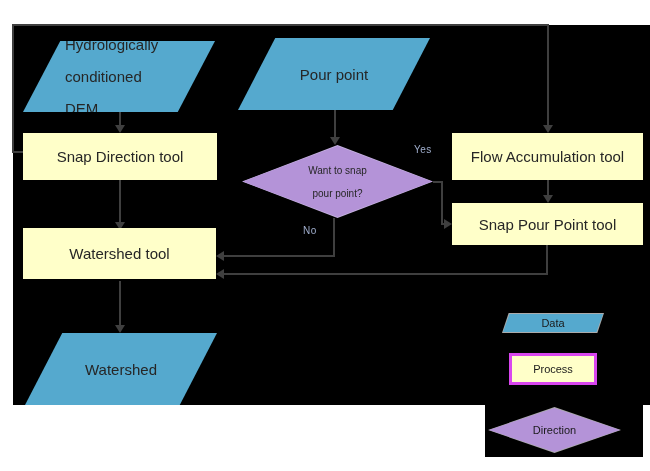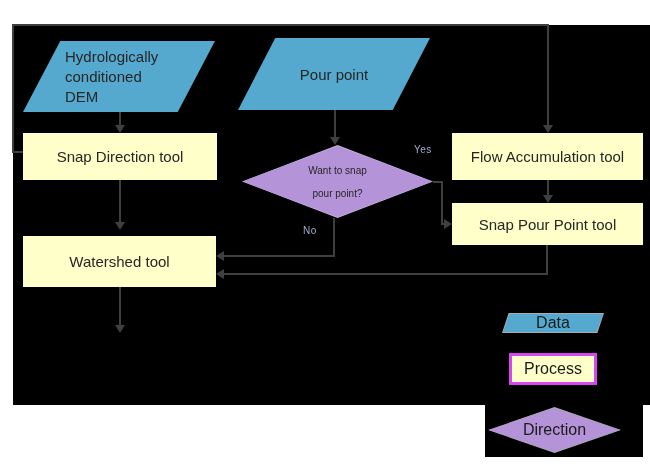--- a/index.html
+++ b/index.html
@@ -24,33 +24,33 @@
 
   
   .node{position:absolute;display:flex;align-items:center;justify-content:center;}
   .node .label{white-space:pre-line;font-size:15px;color:#262626;text-align:center;line-height:23px;}
   .shape-para{clip-path:polygon(19.4% 0,100% 0,80.6% 100%,0 100%);}
   .shape-diamond{clip-path:polygon(50% 0,100% 50%,50% 100%,0 50%);}
   .fill-data{background:var(--data-fill,#55a9ce);}
   .fill-process{background:var(--process-fill,#ffffc9);}
   .fill-decision{background:var(--decision-fill,#b493d8);}
   .node.align-left{justify-content:flex-start;}
-  .node.align-left .label{text-align:left;padding-left:42px;line-height:20px;}
+  .node.align-left .label{text-align:left;padding-left:42px;line-height:32px;}
   .dec-outer{position:absolute;}
   .dec-outer .dec-border{position:absolute;inset:0;background:#c5b2e0;}
   .dec-outer .dec-fill{position:absolute;inset:1px;}
   .dec-outer .label-layer{position:absolute;inset:0;display:flex;align-items:center;justify-content:center;}
   .dec-outer .label-layer .label{white-space:pre-line;font-size:10px;color:#262626;text-align:center;line-height:23px;}
 
   
   .lg-shape{position:absolute;}
   .lg-border{position:absolute;inset:0;background:#ababab;}
   .lg-fill{position:absolute;inset:1px;}
   .lg-label-layer{position:absolute;inset:0;display:flex;align-items:center;justify-content:center;}
-  .lg-label{font-size:16px;color:#1a1a1a;}
+  .lg-label{font-size:11px;color:#1a1a1a;}
   .lg-para{clip-path:polygon(6.5% 0,100% 0,93.5% 100%,0 100%);}
   .lg-diamond{clip-path:polygon(50% 0,100% 50%,50% 100%,0 50%);}
   .lg-process{box-sizing:border-box;border:3px solid #d946ef;background:var(--process-fill,#ffffc9);display:flex;align-items:center;justify-content:center;}
 </style>
 </head>
 <body>
 
 <div class="page">
 
   <div class="bg-main"></div>
@@ -134,24 +134,27 @@
     <div class="label-layer">
       <div class="label">Want to snap
 pour point?</div>
     </div>
   </div>
 
   <div class="node fill-process" style="left:452px;top:203px;width:191px;height:42px">
     <div class="label">Snap Pour Point tool</div>
   </div>
 
-  <div class="node fill-process" style="left:23px;top:236px;width:193px;height:51px">
+  <div class="node fill-process" style="left:23px;top:228px;width:193px;height:51px">
     <div class="label">Watershed tool</div>
   </div>
 
+  <div class="node shape-para fill-data" style="left:25px;top:333px;width:192px;height:72px">
+    <div class="label">Watershed</div>
+  </div>
 
   <div class="lg-shape" style="left:502px;top:313px;width:102px;height:20px">
     <div class="lg-border lg-para"></div>
     <div class="lg-fill lg-para fill-data"></div>
     <div class="lg-label-layer">
       <span class="lg-label">Data</span>
     </div>
   </div>
 
   <div class="lg-process" style="position:absolute;left:509px;top:353px;width:88px;height:32px">

